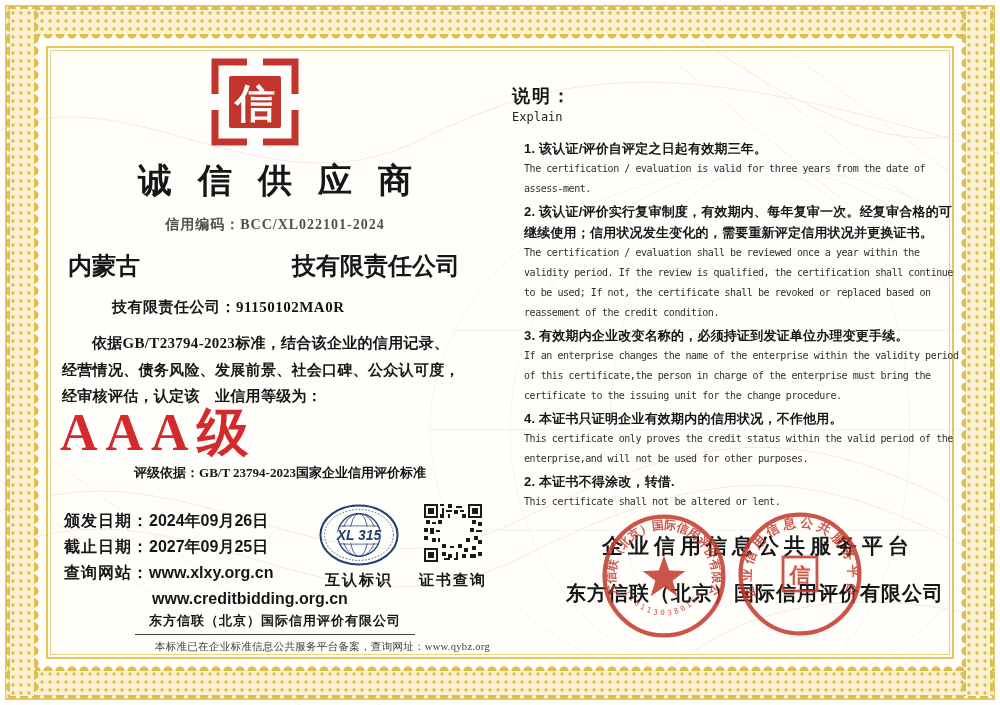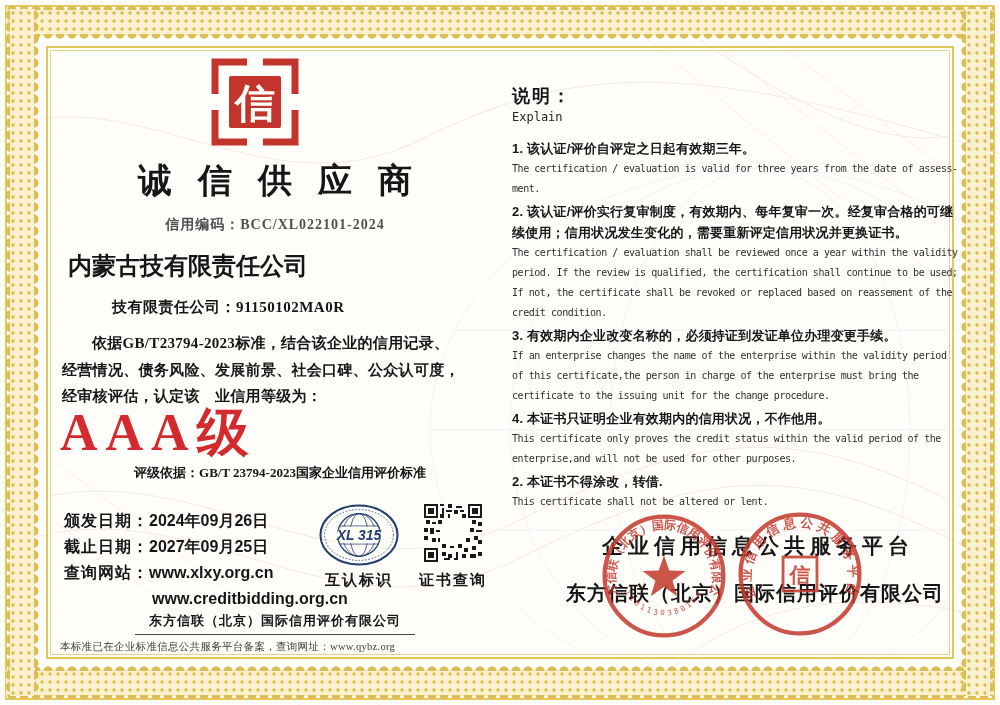--- a/index.html
+++ b/index.html
@@ -43,45 +43,45 @@
   .serif{font-family:"Liberation Serif","DejaVu Serif",serif;}
   .mono{font-family:"DejaVu Sans Mono","Liberation Mono",monospace;}
   .abs{position:absolute;z-index:2;}
 
   
   .logo{left:209px;top:56px;width:92px;height:92px;}
   .title{left:60px;top:158px;width:430px;text-align:center;font-size:34px;font-weight:bold;
     letter-spacing:26px;text-indent:26px;white-space:nowrap;}
   .credit-code{left:60px;top:216px;width:430px;text-align:center;font-size:14px;color:#4f4f4f;
     letter-spacing:1px;font-weight:bold;}
-  .company-line{left:68px;top:250px;width:392px;display:flex;
+  .company-line{left:68px;top:250px;width:392px;display:flex;justify-content:space-between;
     font-size:24px;font-weight:bold;}
   .uscc{left:112px;top:298px;font-size:15px;font-weight:bold;letter-spacing:.5px;}
   .statement{left:62px;top:330px;width:402px;font-size:15px;font-weight:bold;line-height:1.78;
     text-indent:2em;letter-spacing:.3px;}
   .grade{left:60px;top:398px;width:440px;text-align:left;font-size:52px;font-weight:bold;
     color:#d42a2e;letter-spacing:8px;}
   .rating-basis{left:60px;top:464px;width:440px;text-align:center;font-size:13px;font-weight:bold;}
   .dates{left:64px;top:508px;font-size:16px;font-weight:bold;line-height:26px;}
   .dates .row{display:flex;}
   .dates .lbl{letter-spacing:1px;}
   .dates .indent{padding-left:88px;text-align:right;}
   .xl315{left:318px;top:503px;width:82px;height:64px;}
   .xl315-label{left:308px;top:571px;width:102px;text-align:center;font-size:15px;font-weight:bold;letter-spacing:2px;}
   .qr{left:424px;top:504px;width:58px;height:58px;}
   .qr-label{left:398px;top:571px;width:110px;text-align:center;font-size:15px;font-weight:bold;letter-spacing:2px;}
   .issuer-small{left:60px;top:612px;width:430px;text-align:center;font-size:13px;font-weight:bold;}
   .issuer-small span{display:inline-block;border-bottom:1px solid #444;padding:0 14px 4px 14px;letter-spacing:1px;}
-  .filing{left:60px;top:640px;width:430px;text-align:left;font-size:10.5px;color:#3c3c3c;letter-spacing:.3px;}
+  .filing{left:60px;top:640px;width:430px;text-align:right;font-size:10.5px;color:#3c3c3c;letter-spacing:.3px;}
 
   
   .explain{left:512px;top:84px;width:450px;}
   .explain h2{margin:0;font-size:18px;font-weight:bold;letter-spacing:2px;}
   .explain .en-h{font-size:12px;margin:2px 0 14px 0;color:#222;}
-  .exp-item{margin:0 0 2px 0;}
+  .exp-item{margin:0 0 2px 12px;}
   .exp-item .zh{font-size:13px;font-weight:bold;line-height:21px;letter-spacing:.2px;}
   .exp-item .en{font-size:10px;line-height:20px;letter-spacing:-.45px;color:#2e2e2e;}
 
   
   .platform{left:548px;top:532px;width:420px;text-align:center;font-size:21px;font-weight:bold;letter-spacing:5px;white-space:nowrap;}
   .issuer-big{left:530px;top:580px;width:450px;text-align:center;font-size:20px;font-weight:bold;letter-spacing:1px;white-space:nowrap;}
   .seal{z-index:3;opacity:.86;}
   .seal-left{left:598px;top:508px;width:132px;height:136px;}
   .seal-right{left:734px;top:506px;width:132px;height:136px;}
 </style>

